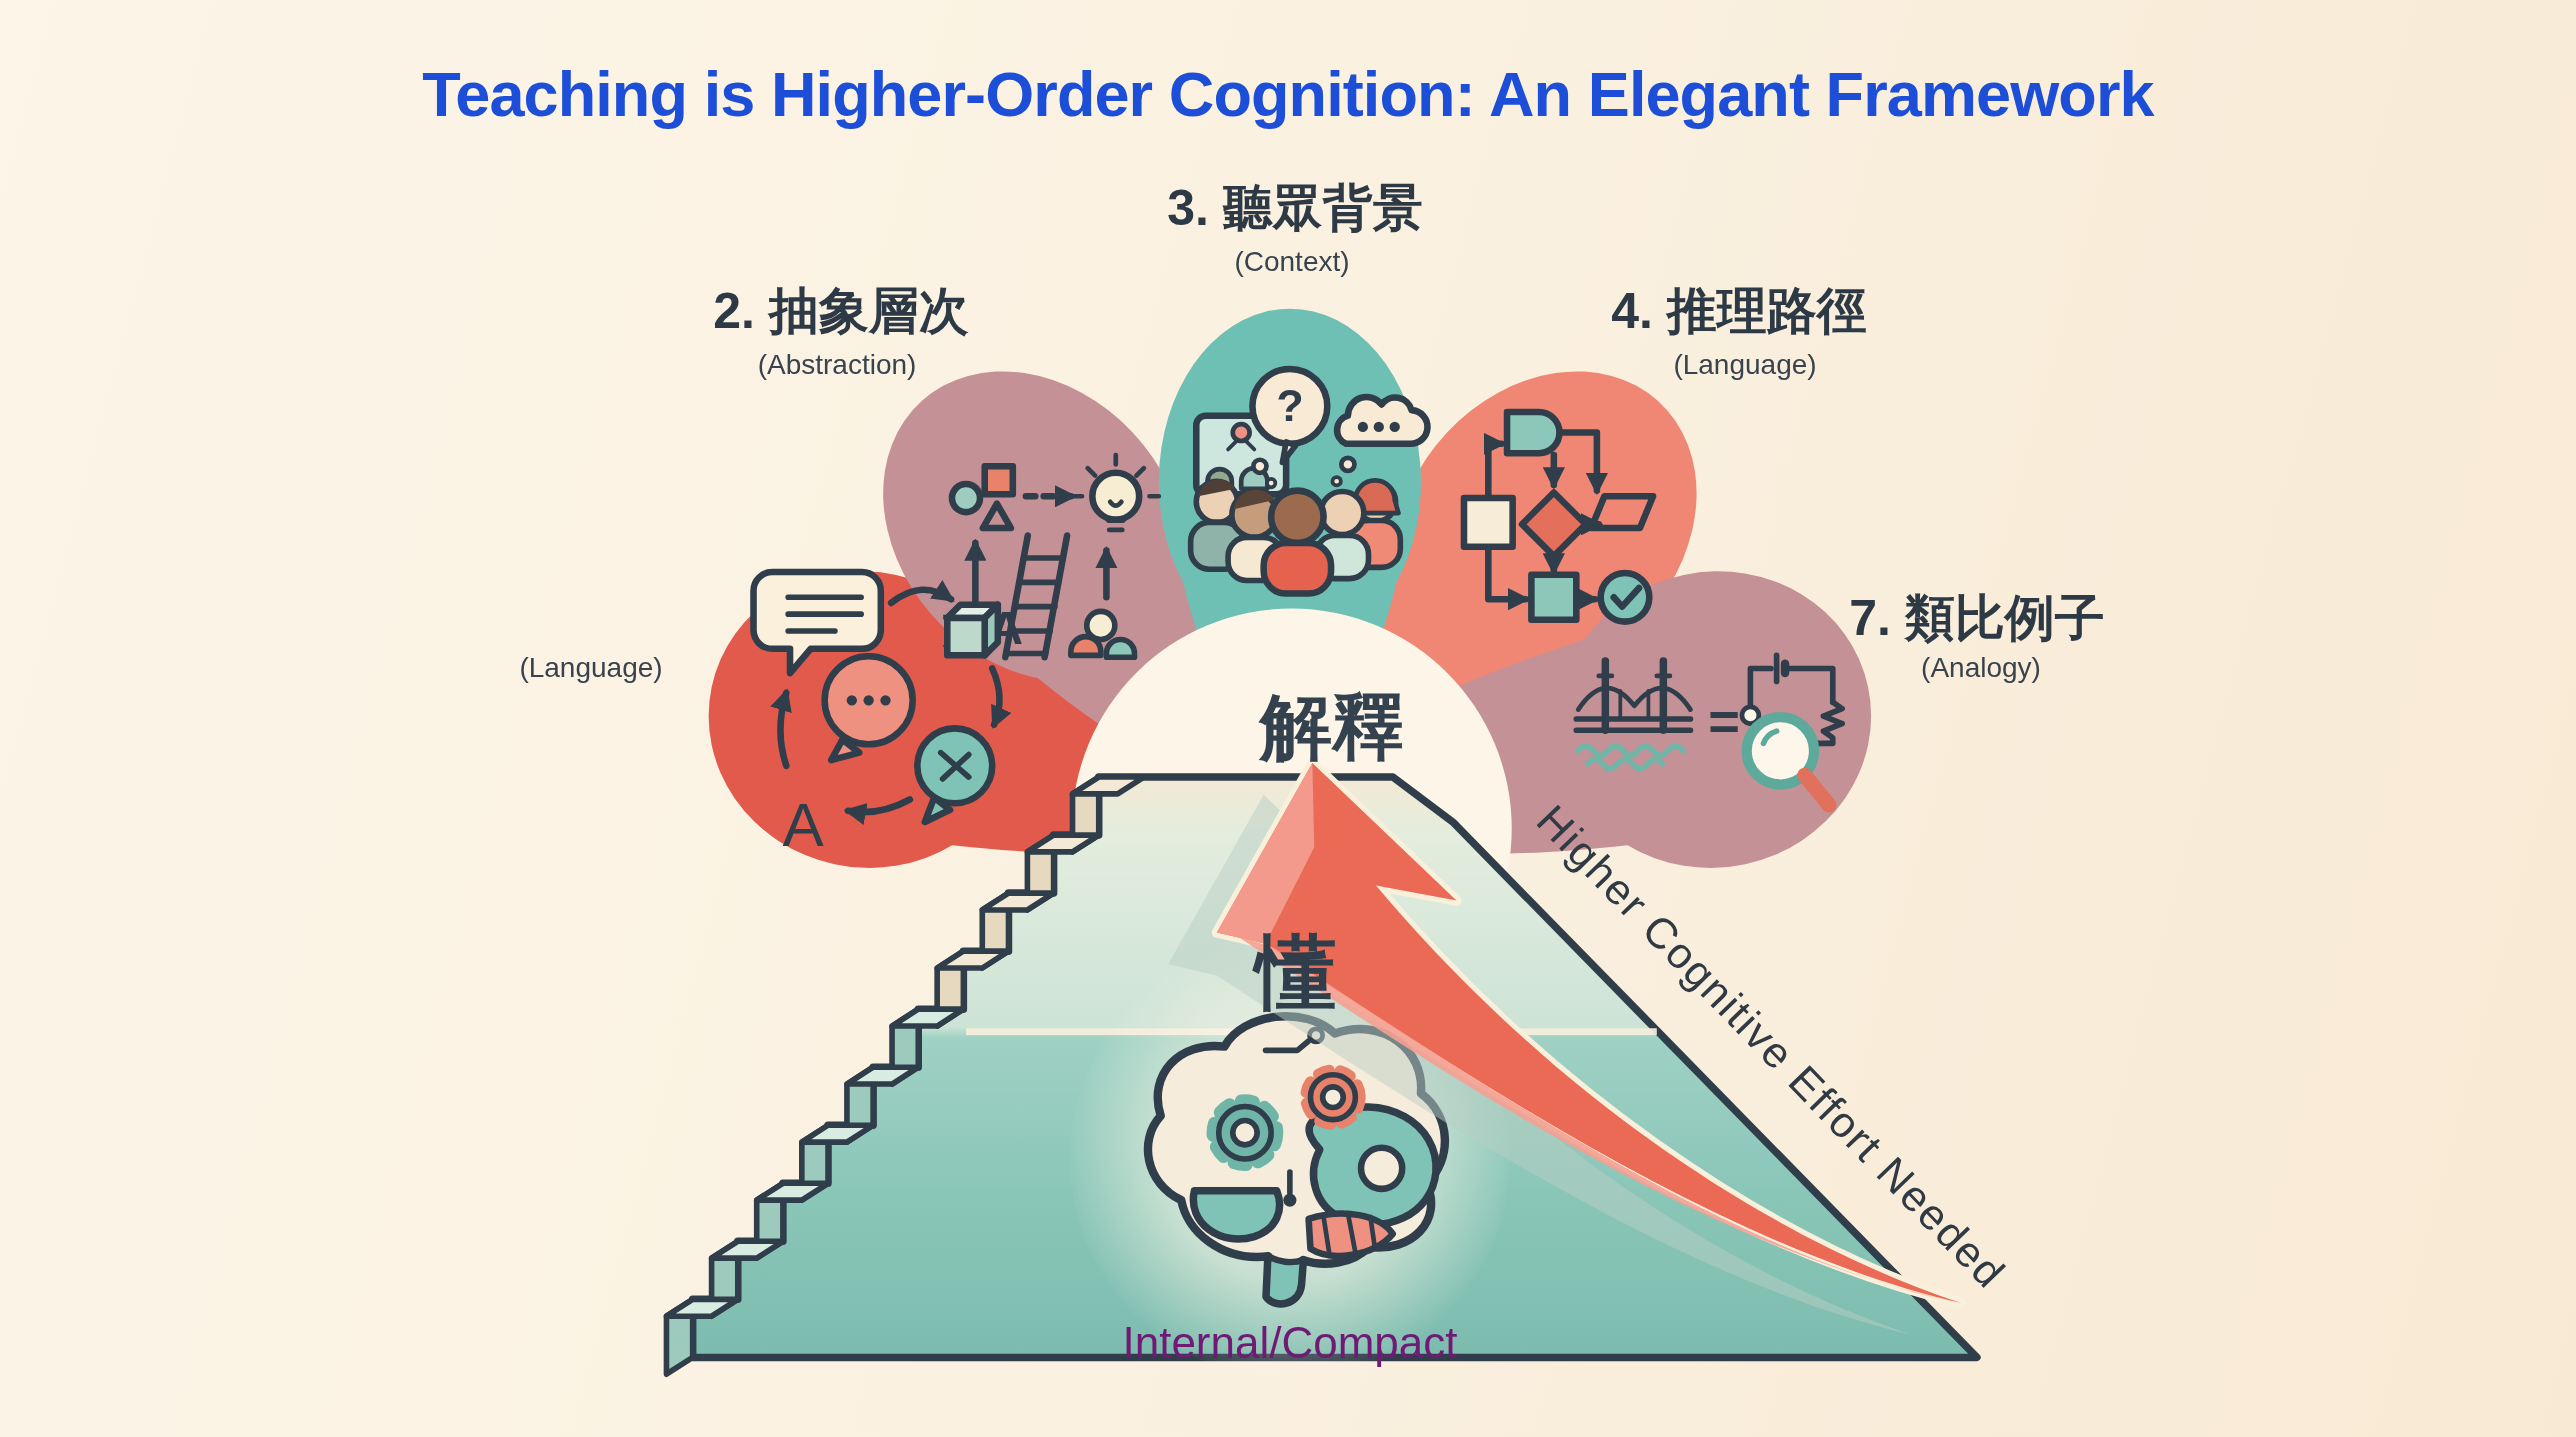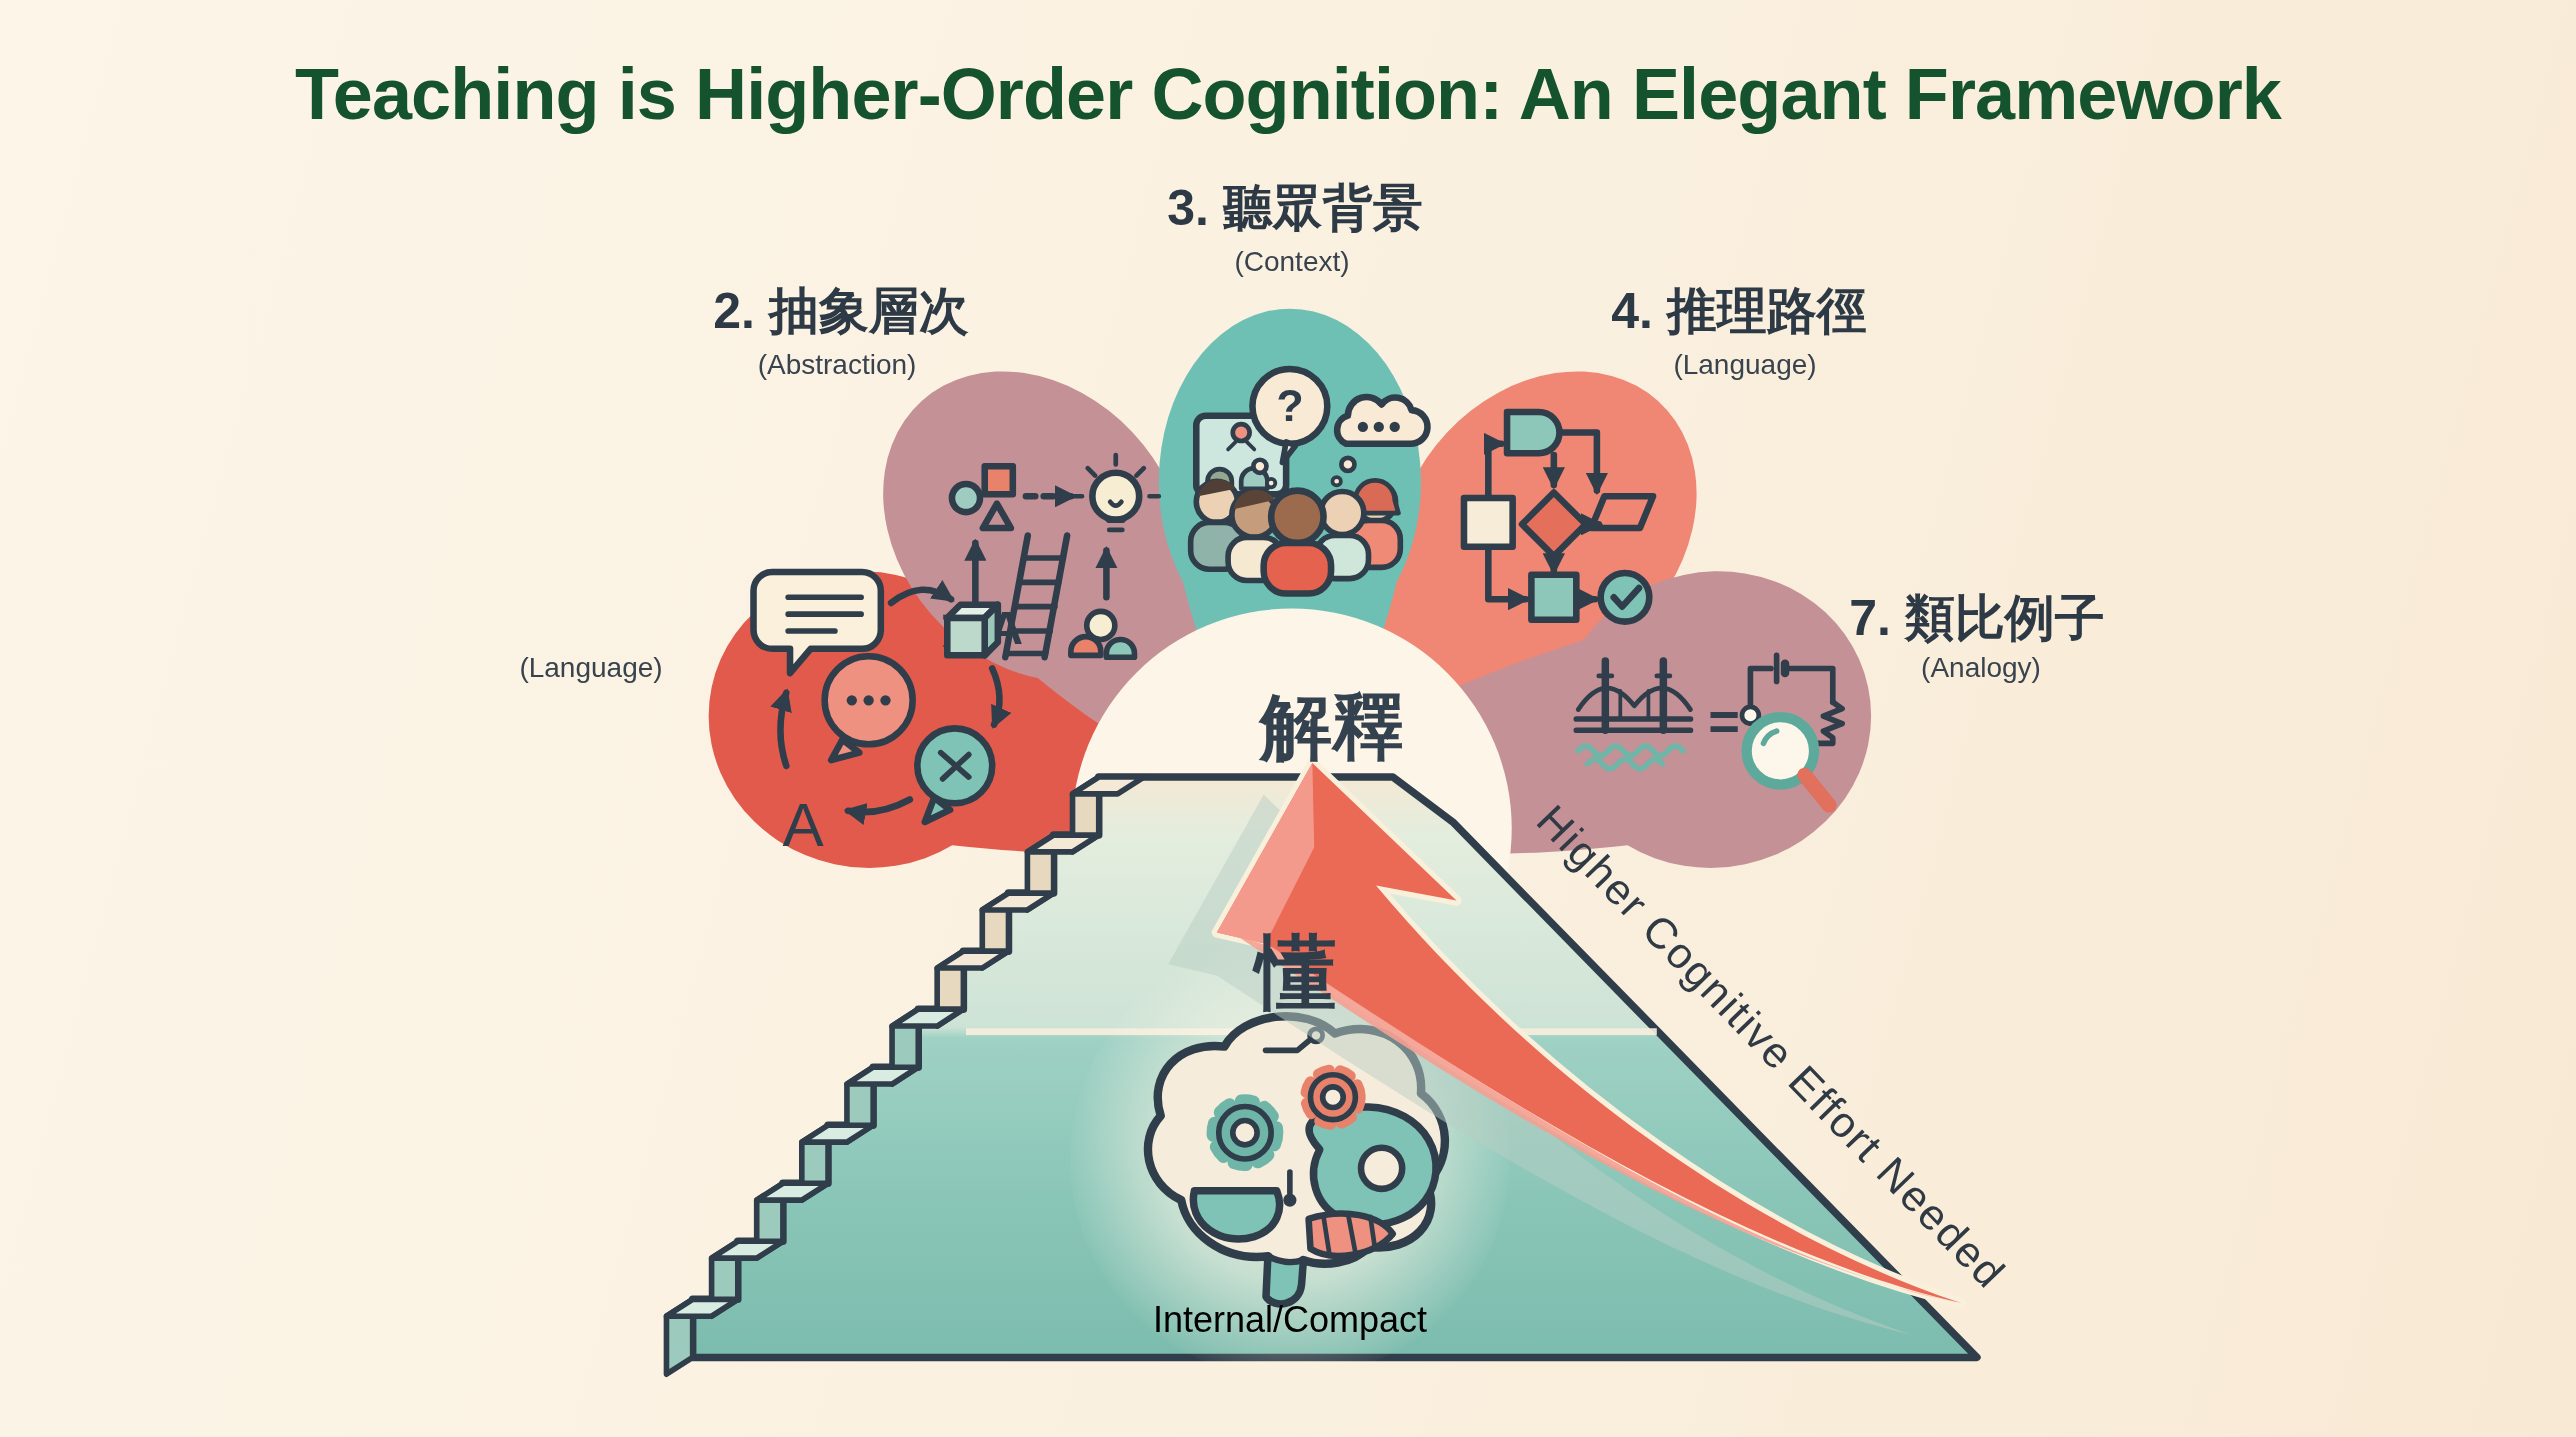--- a/index.html
+++ b/index.html
@@ -5,26 +5,26 @@
   html,body{margin:0;padding:0;}
   body{
     width:2576px;height:1438px;overflow:hidden;
     font-family:"Liberation Sans","DejaVu Sans",sans-serif;
     background:linear-gradient(105deg,#fcf5e8 0%,#faf0df 55%,#f8e9d4 100%);
     position:relative;color:#2d3a46;
   }
   .stage{position:absolute;inset:0;}
   svg{position:absolute;left:0;top:0;}
   .txt{position:absolute;transform:translate(-50%,-50%);white-space:nowrap;text-align:center;}
-  .title{font-size:72px;font-weight:700;letter-spacing:-0.9px;color:#14532d;}
+  .title{font-size:63px;font-weight:700;letter-spacing:-0.9px;color:#1d4ed8;}
   .zh{font-size:50px;font-weight:700;color:#2d3a46;text-align:center;}
   .en{font-size:28px;font-weight:400;color:#39434d;}
   .center-zh{font-size:72px;font-weight:700;color:#33424e;margin-left:40px;}
   .understand{font-size:81px;font-weight:700;color:#2f3e4a;}
-  .base-label{font-size:36px;font-weight:400;color:#000000;}
+  .base-label{font-size:44px;font-weight:400;color:#701a75;margin-top:23px;}
   .effort{font-size:43px;font-weight:400;color:#2f3a44;letter-spacing:1.9px;
           transform:translate(-50%,-50%) rotate(46deg);}
 </style>
 </head>
 <body>
 
 <div class="stage">
 
 <svg width="2576" height="1438" viewBox="0 0 2752 1536">
   <defs>

